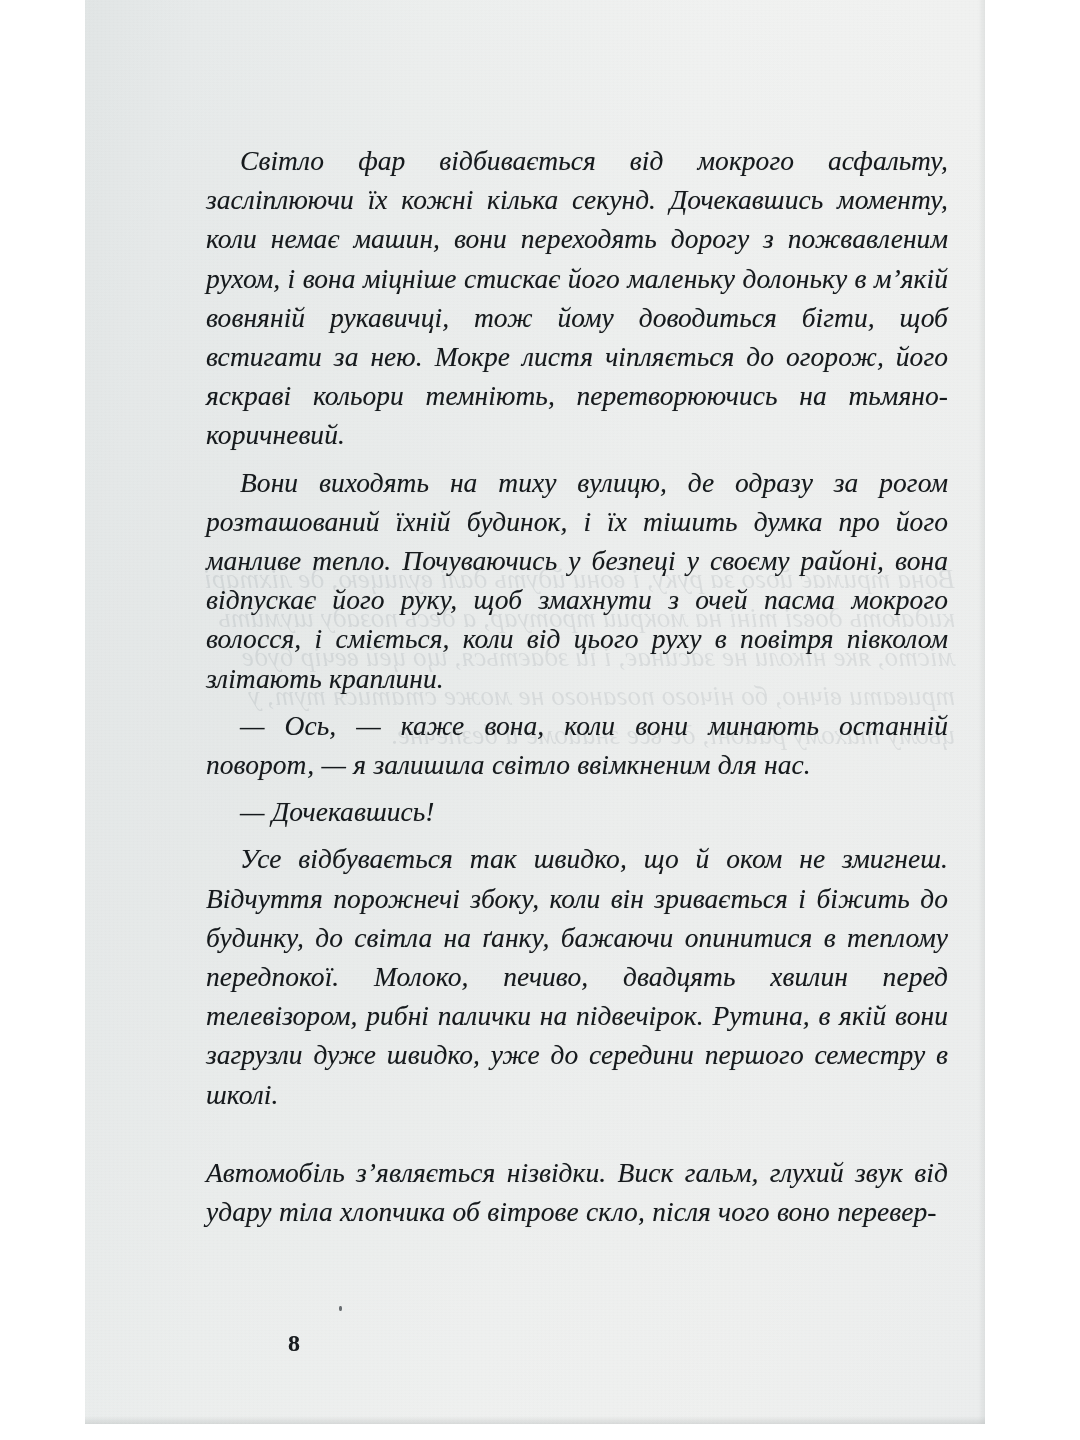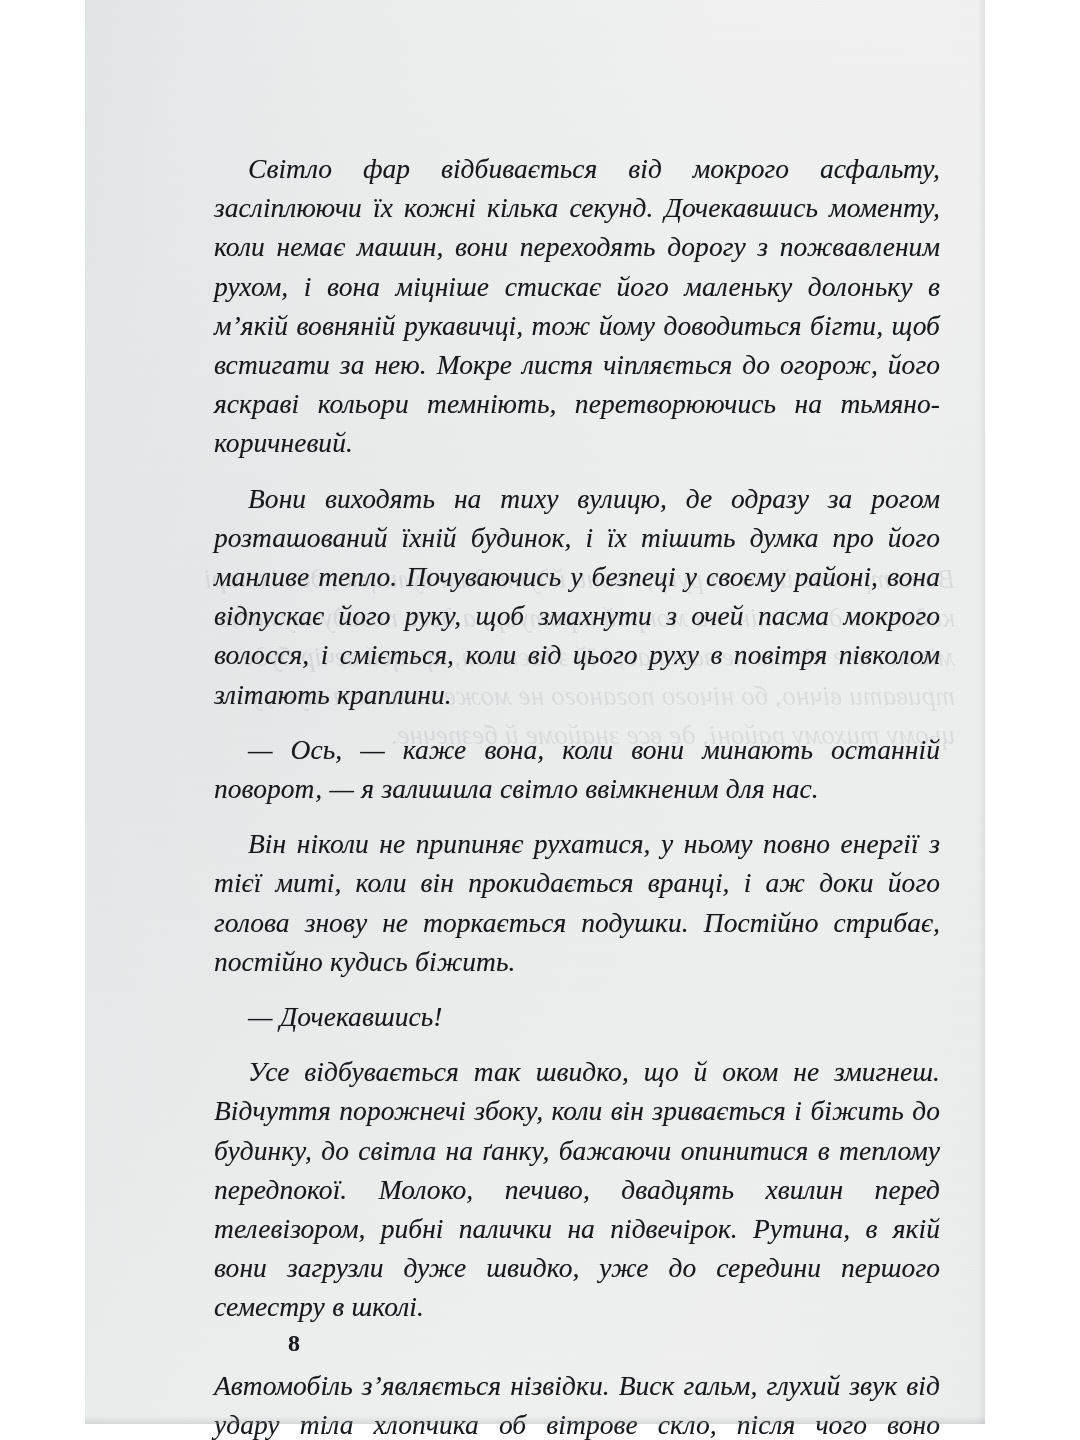--- a/index.html
+++ b/index.html
@@ -73,21 +73,21 @@
   }
 
   
   #text-block {
     position: absolute;
     left: 113px;   
     top: 133px;
     width: 758px;  
   }
   .para {
-    margin: 16px;
+    margin: 8px;
     color: #15191c;
     font-style: italic;
     font-size: 27.5px;
     line-height: 39.2px;
     text-align: justify;
     text-indent: 34px;
     letter-spacing: 0.05px;
     word-spacing: 0.4px;
     text-shadow: 0 0 0.7px rgba(20,24,28,0.32);
   }
@@ -126,21 +126,20 @@
   <div id="page-sheet">
 
     <div id="paper-grain"></div>
 
     <div id="show-through">Вона тримає його за руку, і вони йдуть далі вулицею, де ліхтарі кидають довгі тіні на мокрий тротуар, а десь позаду шумить місто, яке ніколи не засинає, і їй здається, що цей вечір буде тривати вічно, бо нічого поганого не може статися тут, у цьому тихому районі, де все знайоме й безпечне.</div>
 
     <div id="text-block">
       <p class="para">Світло фар відбивається від мокрого асфальту, засліплюючи їх кожні кілька секунд. Дочекавшись моменту, коли немає машин, вони переходять дорогу з пожвавленим рухом, і вона міцніше стискає його маленьку долоньку в м’якій вовняній рукавичці, тож йому доводиться бігти, щоб встигати за нею. Мокре листя чіпляється до огорож, його яскраві кольори темніють, перетворюючись на тьмяно-коричневий.</p>
       <p class="para">Вони виходять на тиху вулицю, де одразу за рогом розташований їхній будинок, і їх тішить думка про його манливе тепло. Почуваючись у безпеці у своєму районі, вона відпускає його руку, щоб змахнути з очей пасма мокрого волосся, і сміється, коли від цього руху в повітря півколом злітають краплини.</p>
       <p class="para last-line-left">— Ось, — каже вона, коли вони минають останній поворот, — я залишила світло ввімкненим для нас.</p>
-      <p class="para last-line-left">Він ніколи не припиняє рухатися, у ньому повно енергії з тієї миті, коли він прокидається вранці, і аж доки його голова знову не торкається подушки. Постійно стрибає, постійно кудись біжить.</p>
       <p class="para last-line-left">— Дочекавшись!</p>
       <p class="para">Усе відбувається так швидко, що й оком не змигнеш. Відчуття порожнечі збоку, коли він зривається і біжить до будинку, до світла на ґанку, бажаючи опинитися в теплому передпокої. Молоко, печиво, двадцять хвилин перед телевізором, рибні палички на підвечірок. Рутина, в якій вони загрузли дуже швидко, уже до середини першого семестру в школі.</p>
       <p class="para no-indent gap-before last-line-left">Автомобіль з’являється нізвідки. Виск гальм, глухий звук від удару тіла хлопчика об вітрове скло, після чого воно перевер-</p>
     </div>
 
     <div id="ink-speck"></div>
 
     <div id="folio">8</div>
 
     <div id="sheet-edge-right"></div>

